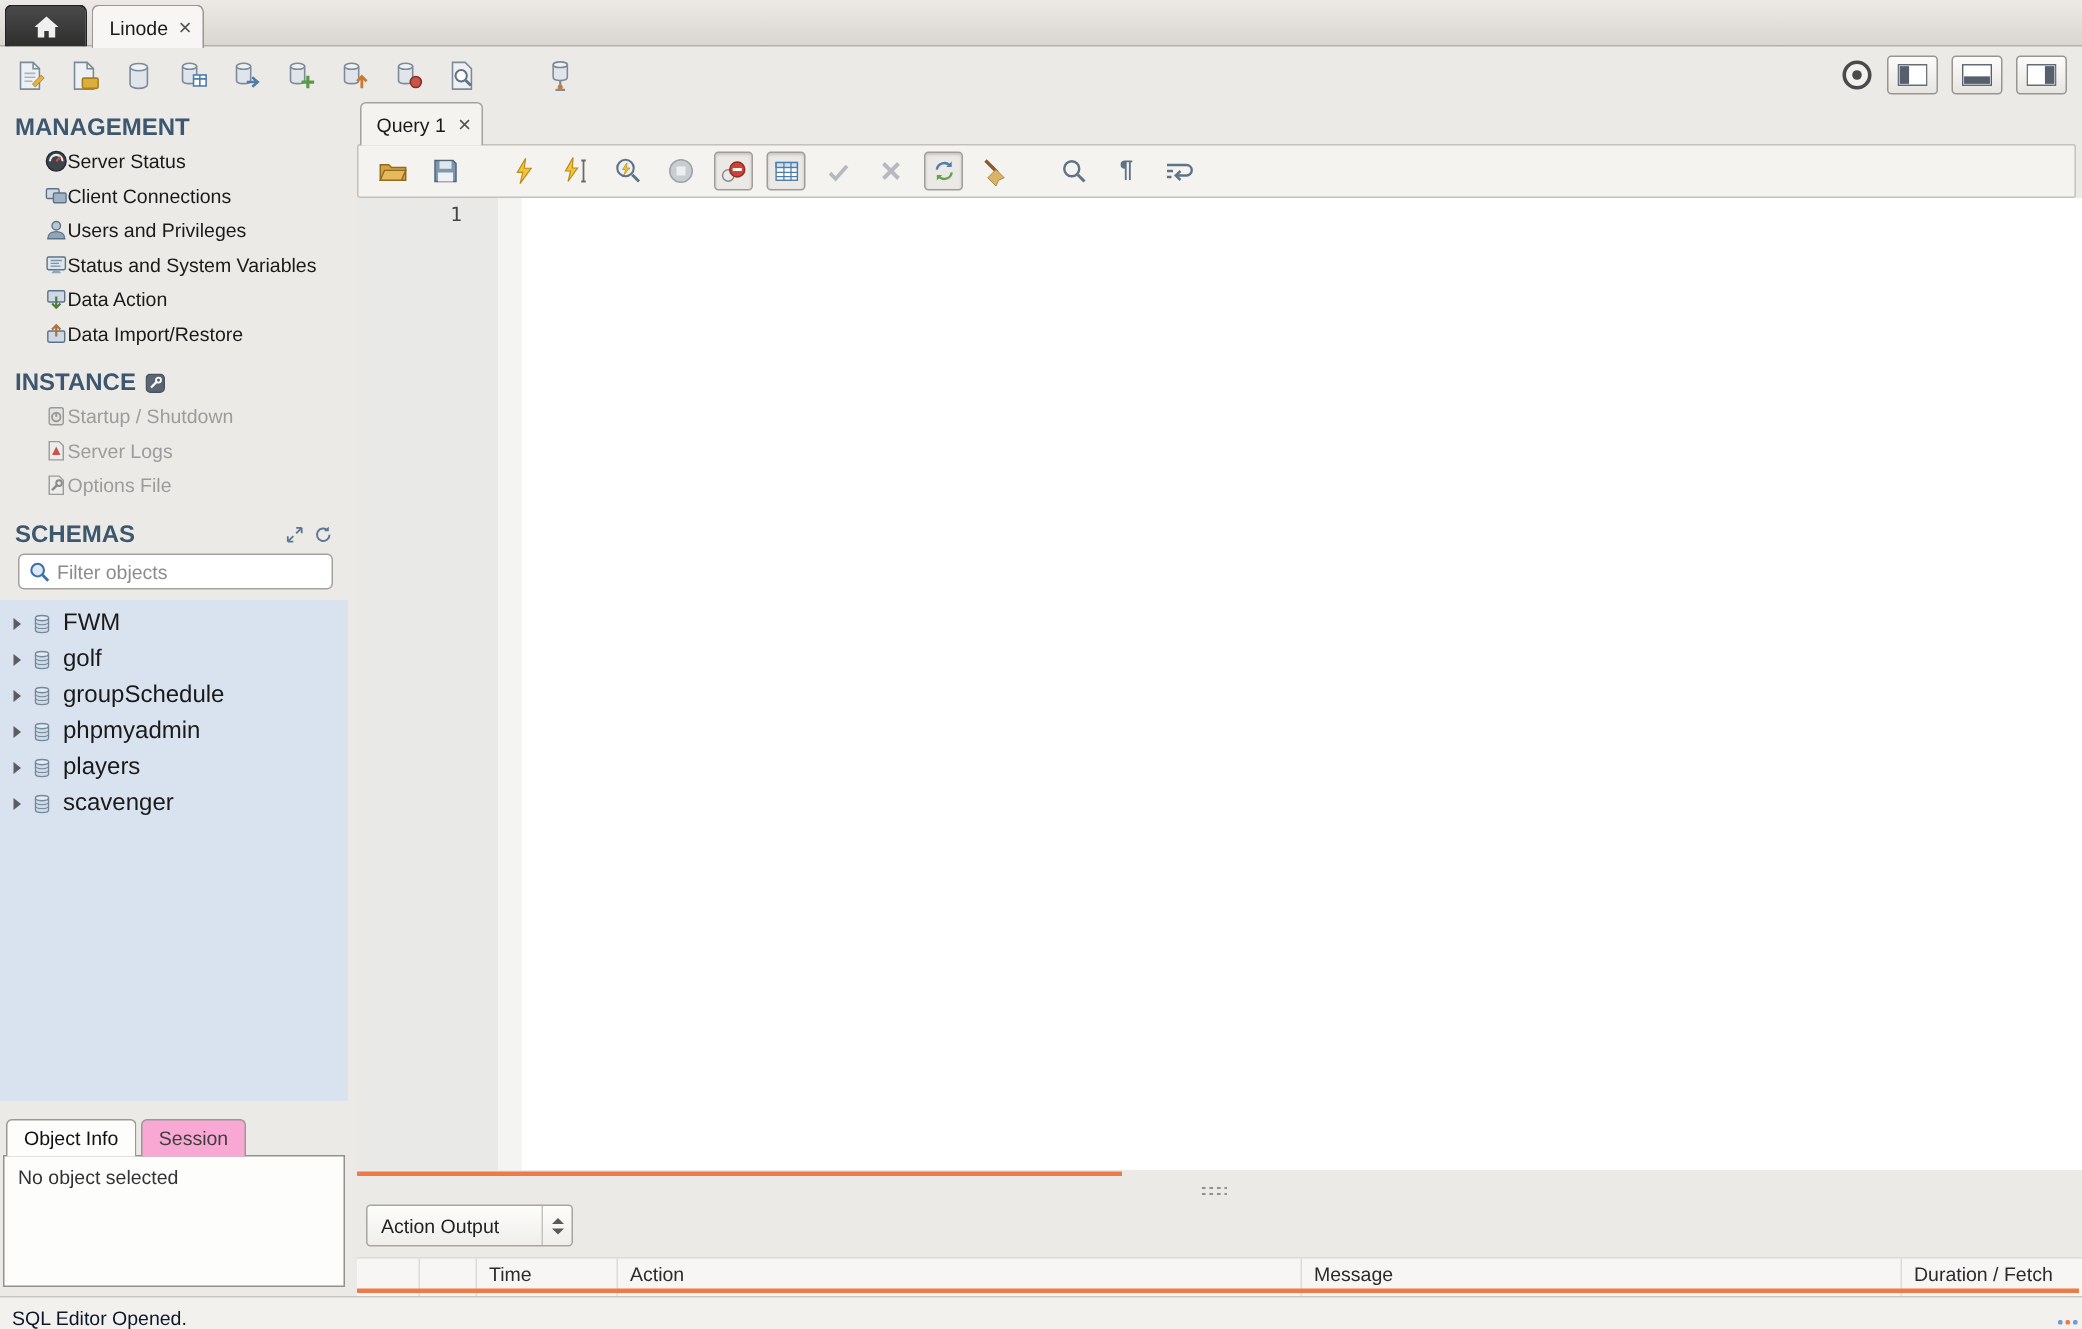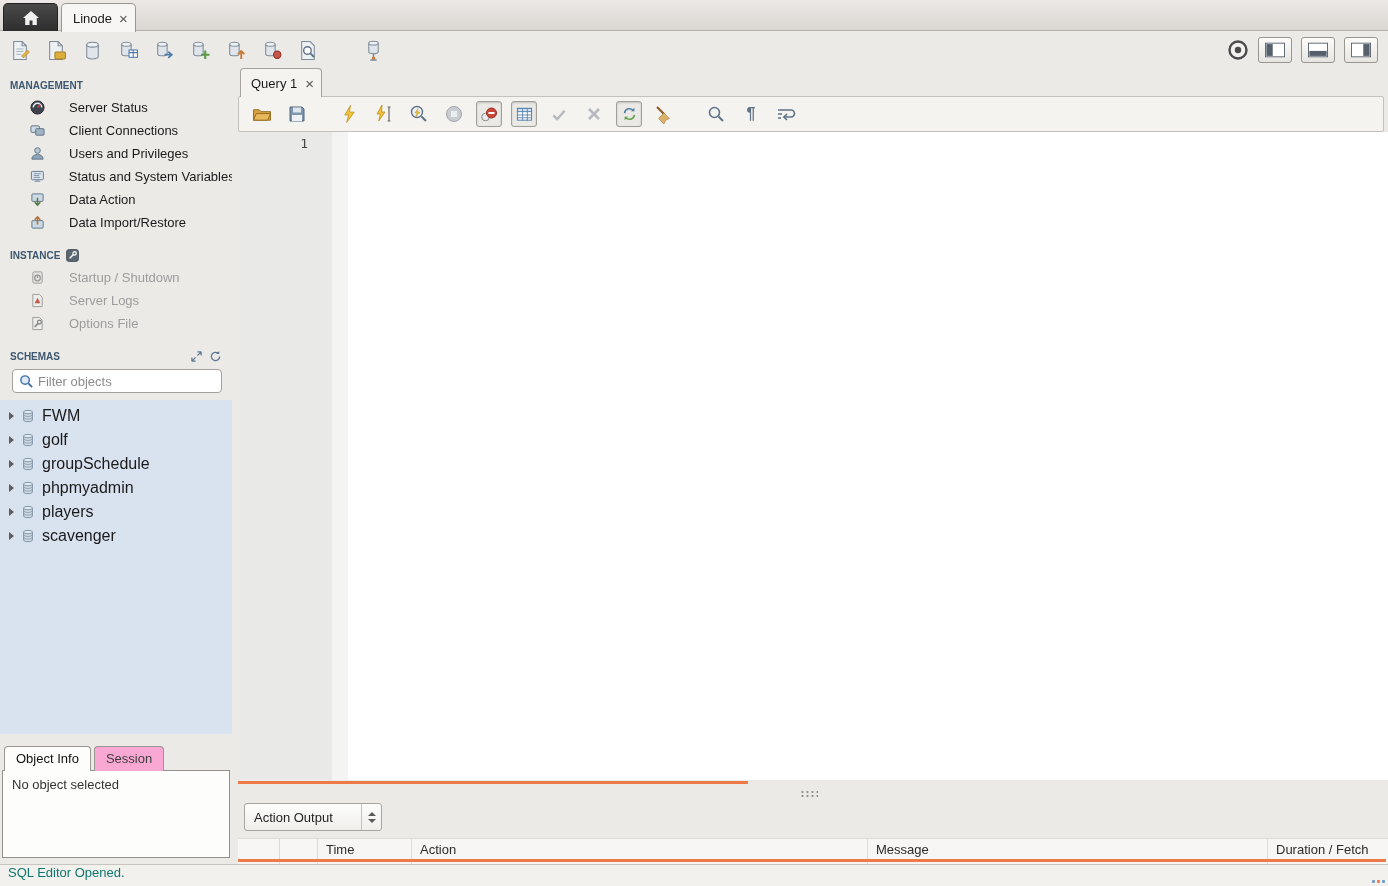--- a/index.html
+++ b/index.html
@@ -27,24 +27,24 @@
   .tool-group { display:flex; align-items:center; gap:15px; }
   .tool-sep { width:14px; }
   .tb-spacer { flex:1; }
   .right-group { display:flex; align-items:center; gap:9px; }
   .panel-toggle { width:34px; height:26px; border:1px solid #999591; border-radius:3px;
                   background:linear-gradient(#fdfcfb,#e7e5e1); display:flex; align-items:center; justify-content:center; }
 
   
   .sidebar { position:absolute; top:68px; left:0; width:232px; bottom:22px; background:#eceae7; }
   .side-title { display:flex; align-items:center; gap:6px; margin:10px 10px 3px 10px;
-                font-weight:bold; font-size:10px; color:#3c576f; line-height:15px; }
+                font-weight:bold; font-size:16px; color:#3c576f; line-height:15px; }
   .side-title.mt { margin-top:14px; }
   .st-spacer { flex:1; }
-  .side-item { display:flex; align-items:center; gap:24px; height:23px; padding-left:30px; white-space:nowrap; overflow:hidden; }
+  .side-item { display:flex; align-items:center; gap:0; height:23px; padding-left:30px; white-space:nowrap; overflow:hidden; }
   .side-item .lbl { overflow:hidden; text-overflow:clip; white-space:nowrap; }
   .side-item.disabled { color:#9c9c9c; }
   .filter-box { margin:5px 10px 0 12px; height:24px; border:1px solid #a5a29d; border-radius:4px;
                 background:#fff; display:flex; align-items:center; padding:0 6px; gap:2px; }
   .filter-box input { border:none; outline:none; flex:1; font-size:13px; color:#333; background:transparent; min-width:0; }
   .filter-box input::placeholder { color:#8c8c8c; }
   .schema-list { margin-top:7px; background:#d9e3ef; height:334px; overflow:hidden; padding-top:4px; }
   .schema-row { display:flex; align-items:center; gap:7px; height:24px; padding-left:9px; font-size:16px; }
   .caret { width:0; height:0; border-left:5px solid #5d5d5d; border-top:4px solid transparent; border-bottom:4px solid transparent; }
   .side-bottom { position:absolute; left:2px; right:2px; bottom:6px; }
@@ -87,21 +87,21 @@
   .output-header { position:absolute; top:770px; left:0; right:0; height:38px; display:flex;
                    background:#f7f6f5; border-top:1px solid #dddbd8; }
   .oh-col { border-right:1px solid #dddbd8; padding:3px 0 0 8px; color:#2b2b2b;
             overflow:hidden; white-space:nowrap; }
   .c0 { width:42px; } .c1 { width:38px; } .c2 { width:94px; } .c3 { width:456px; }
   .c4 { width:400px; } .c5 { flex:1; border-right:none; }
   .orange-rule2 { position:absolute; top:791px; left:0; right:2px; height:3px; background:#ee7b47; }
 
   
   .statusbar { position:absolute; left:0; right:0; bottom:0; height:22px; background:#f2f1ee;
-               border-top:1px solid #c9c6c1; display:flex; align-items:flex-start; padding-left:8px; color:#0f766e; }
+               border-top:1px solid #c9c6c1; display:flex; align-items:flex-end; padding-left:8px; color:#0f172a; }
   .resize-grip { position:absolute; right:3px; bottom:3px; display:flex; gap:2px; }
   .rg-dot { width:3px; height:3px; border-radius:1px; }
   .rg-blue { background:#6f9bd1; } .rg-orange { background:#ee7b47; }
 </style>
 </head>
 <body>
 
 <div class="app">
 
   <div class="tabstrip">

